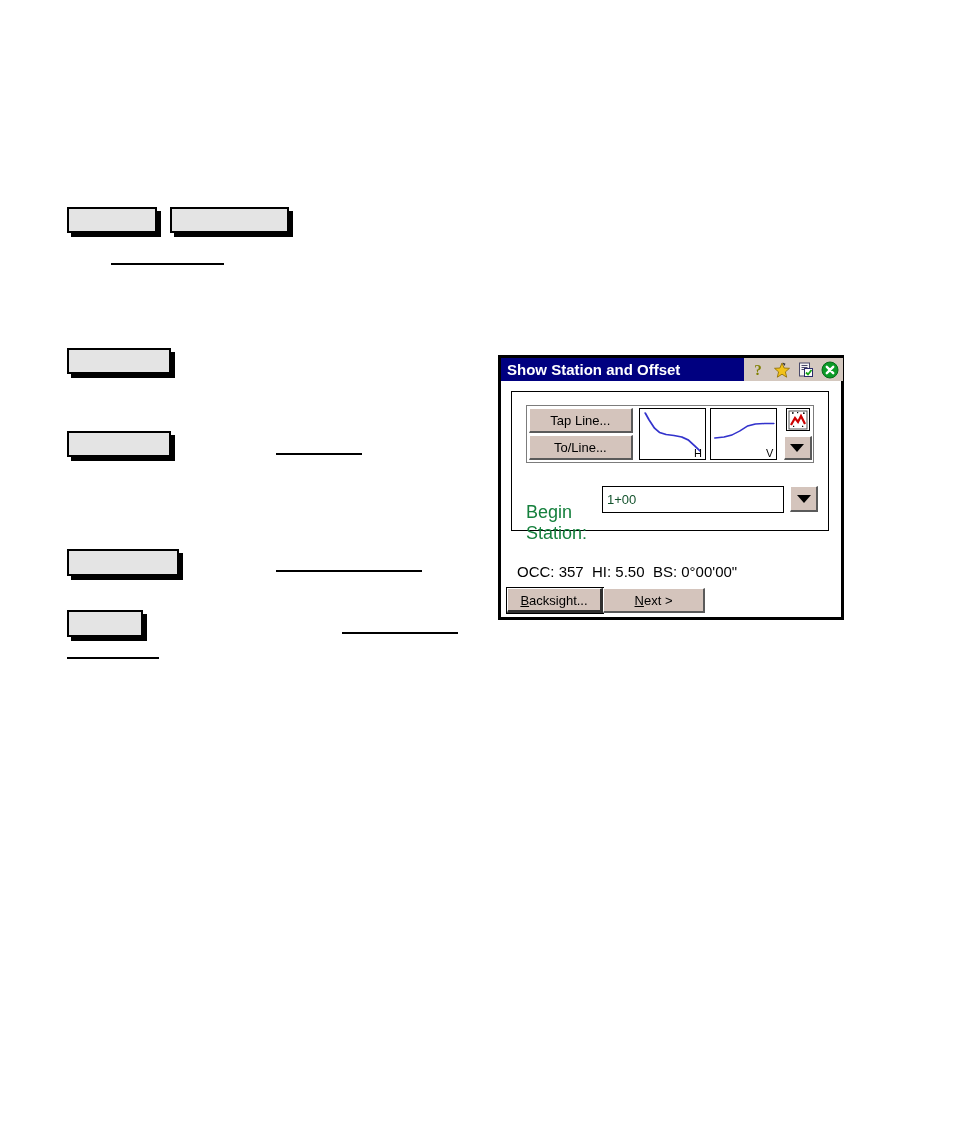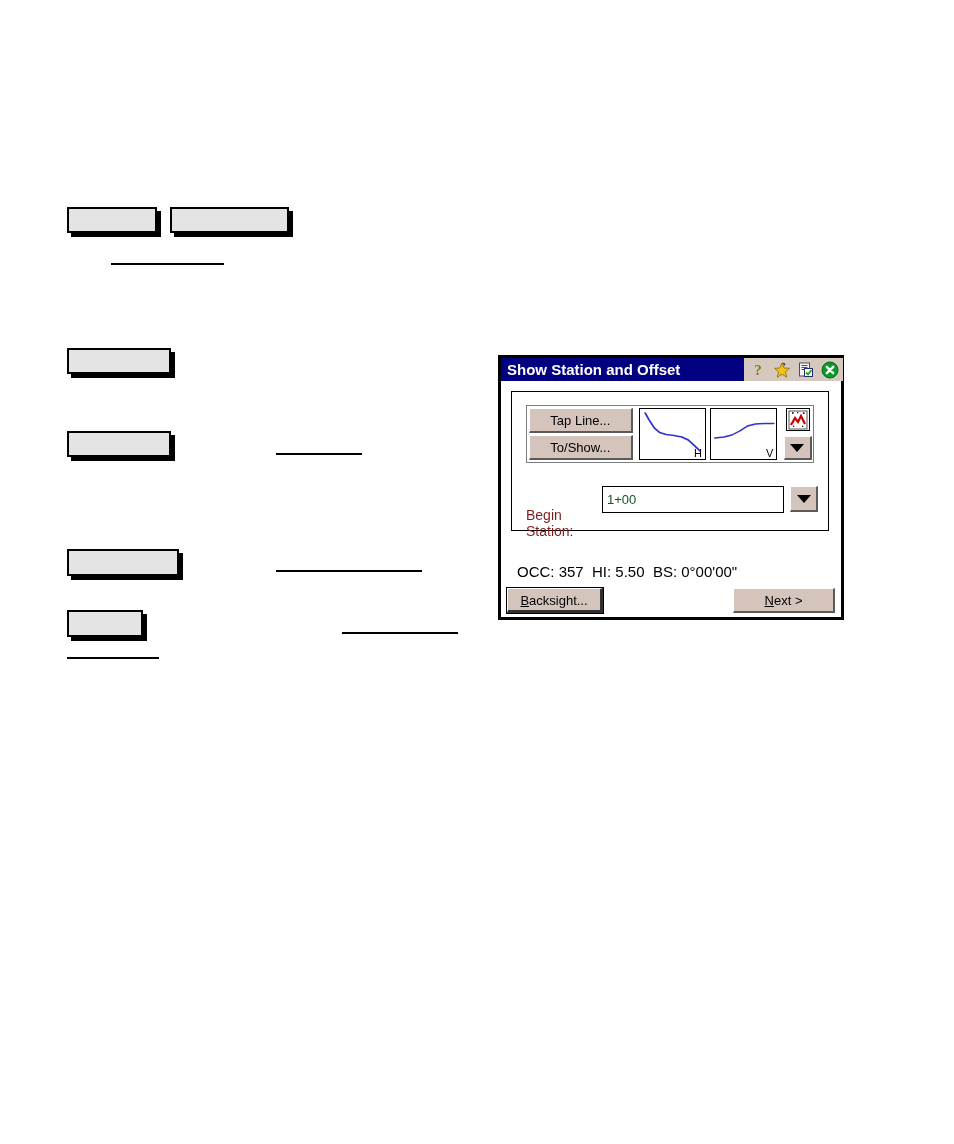--- a/index.html
+++ b/index.html
@@ -197,22 +197,22 @@
     position: absolute;
     left: 14px;
     top: 93px;
     width: 292px;
     height: 28px;
     display: flex;
     align-items: center;
   }
   #station-label {
     width: 128px;
-    font-size: 14px;
-    color: #7f1d1d;
+    font-size: 18px;
+    color: #15803d;
     margin-top: 47px;
   }
   #station-input {
     flex: 1 1 auto;
     height: 27px;
     border: 1px solid #000000;
     background: #ffffff;
     font-family: "Liberation Sans", sans-serif;
     font-size: 13px;
     padding: 0 0 0 4px;
@@ -243,21 +243,21 @@
   #footer {
     position: absolute;
     left: 0;
     right: 0;
     bottom: 4px;
     height: 26px;
     padding: 0 6px;
     box-sizing: border-box;
     display: flex;
     align-items: center;
-    justify-content: space-between;
+    justify-content: flex-start;
   }
   #backsight-button {
     width: 96px;
     height: 25px;
     line-height: 23px;
     border-right: 3px solid #303030;
     border-bottom: 3px solid #303030;
     border-top: 1px solid #ffffff;
     border-left: 1px solid #ffffff;
     outline: 1px solid #000000;
@@ -328,21 +328,21 @@
   </div>
 
   <div id="pda-body">
 
     <div id="group-panel">
 
       <div id="selector-frame">
 
         <div id="mode-buttons">
           <button class="btn">Tap Line...</button>
-          <button class="btn">To/Show...</button>
+          <button class="btn">To/Line...</button>
         </div>
 
         <div class="thumb">
           <svg viewBox="0 0 100 100" preserveAspectRatio="none">
             <polyline id="h-curve" fill="none" stroke="#3333cc" stroke-width="3" stroke-linecap="round" stroke-linejoin="round" points="8.00,8.00 14.00,22.00 22.00,38.00 30.00,47.00 40.00,51.00 52.00,53.00 64.00,56.00 74.00,62.00 84.00,74.00 92.00,84.00"></polyline>
           </svg>
           <span class="thumb-label">H</span>
         </div>
 
         <div class="thumb">

